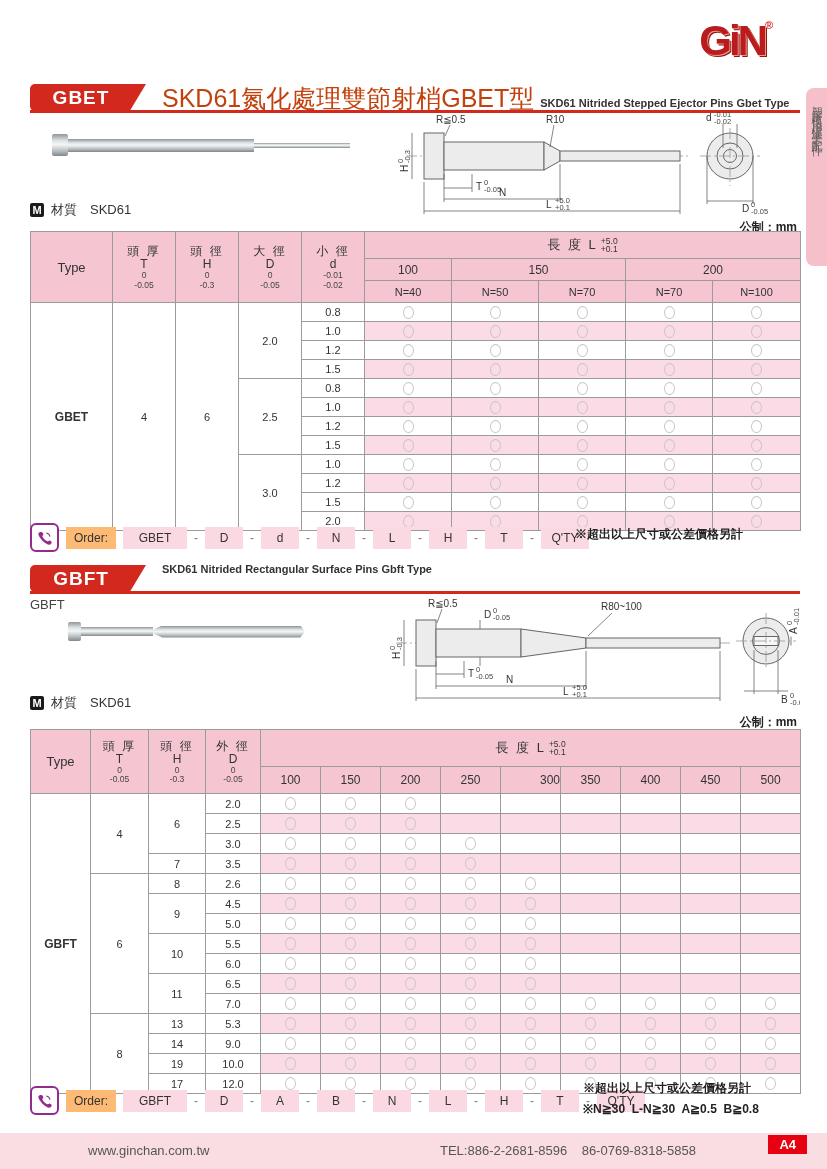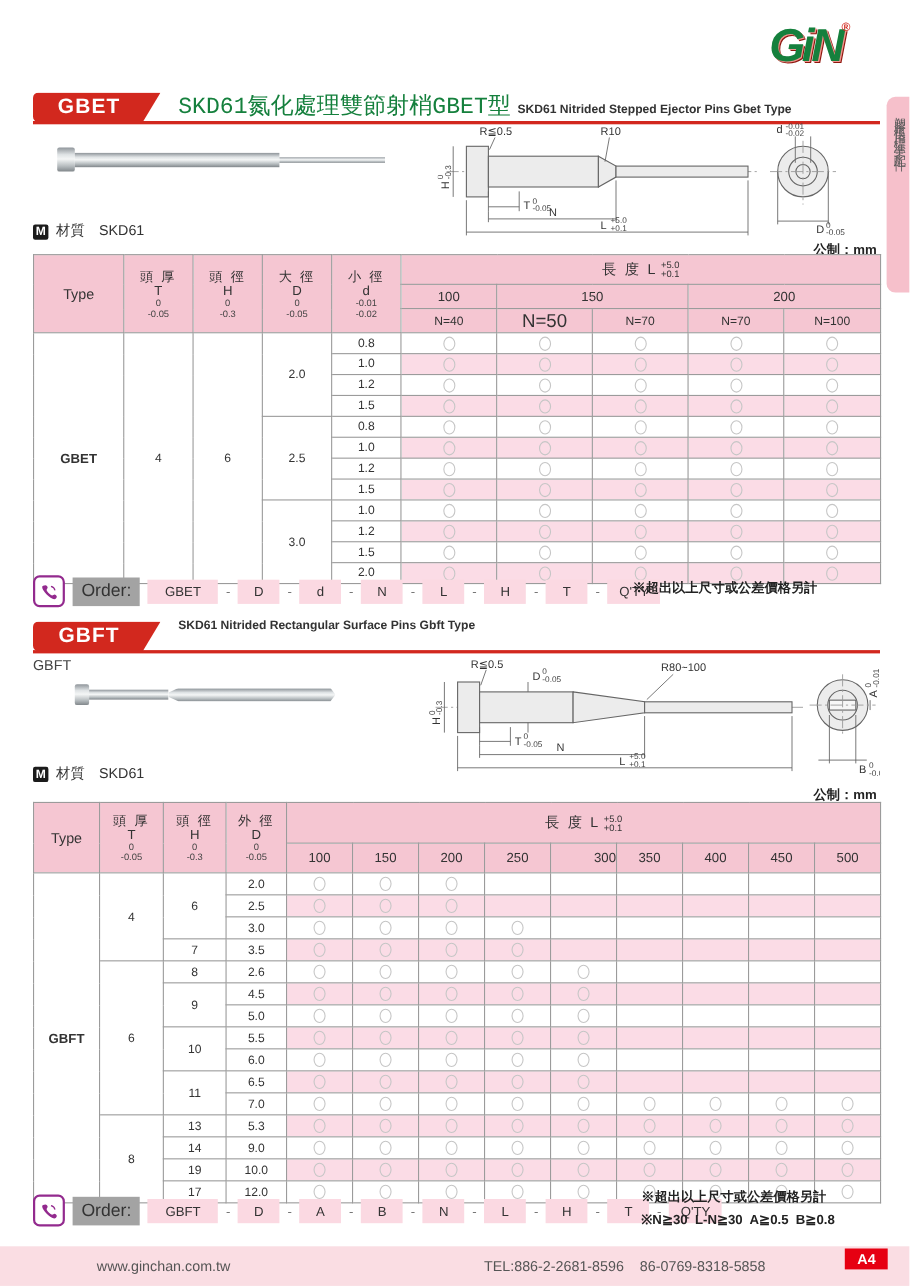--- a/index.html
+++ b/index.html
@@ -1,37 +1,37 @@
 <!DOCTYPE html>
 <html><head>
 <meta charset="utf-8">
 <style>
   html,body{margin:0;padding:0;background:#fff;}
   #page{position:relative;width:827px;height:1169px;background:#fff;overflow:hidden;
         font-family:"Liberation Sans",sans-serif;color:#333;}
 
   
   .logo{position:absolute;top:20px;right:54px;line-height:1;}
-  .logo .logo-text{font-size:42px;font-weight:bold;font-style:italic;color:#15803d;letter-spacing:-3px;
+  .logo .logo-text{font-size:42px;font-weight:bold;color:#b91c1c;letter-spacing:-3px;
         text-shadow:1px 1px 0 #f0958e,2px 2px 0 #8f160e;text-align:center;}
   .logo .logo-reg{font-size:11px;color:#d2281e;vertical-align:top;font-style:normal;font-weight:bold;}
 
   
   .side-tab{position:absolute;right:0;top:88px;width:21px;height:178px;background:#f6c0cb;
         border-radius:8px 0 0 8px;display:flex;align-items:flex-start;justify-content:center;}
   .side-tab span{writing-mode:vertical-rl;font-size:11px;color:#5a5a5a;letter-spacing:5px;margin-top:9px;}
 
   
   .section-banner{position:absolute;left:30px;width:116px;height:27px;background:#d2281e;
         clip-path:polygon(0 0,100% 0,86% 100%,0 100%);border-radius:5px 0 0 5px;
         color:#fff;font-weight:bold;font-size:19px;display:flex;align-items:center;justify-content:center;
         padding-right:14px;box-sizing:border-box;letter-spacing:1px;}
   .banner-underline{position:absolute;left:30px;width:770px;height:3px;background:#d2281e;}
   .sec-title{position:absolute;left:162px;display:flex;align-items:baseline;gap:6px;white-space:nowrap;}
-  .sec-title .zh{font-size:21px;color:#15803d;font-family:Liberation Mono, monospace;}
+  .sec-title .zh{font-size:25px;color:#c2410c;}
   .sec-title .en{font-size:11px;font-weight:bold;color:#333;}
 
   
   .pin{position:absolute;display:flex;align-items:center;}
   .pin-part{background:linear-gradient(180deg,#8f959a 0%,#dfe3e5 30%,#f4f6f6 48%,#b5bbbe 78%,#80868a 100%);}
 
   
   .material-block{position:absolute;font-size:13px;color:#333;line-height:21px;white-space:pre;}
   .mh-icon{display:inline-block;width:14px;height:14px;background:#1b1b1b;color:#fff;font-size:11px;
         font-weight:bold;text-align:center;line-height:14px;border-radius:2px;margin-right:7px;}
@@ -60,21 +60,21 @@
   .sym-h{font-size:12px;line-height:13px;}
   .tol-h{font-size:8.5px;line-height:9.5px;color:#444;}
   .len-head{display:flex;align-items:center;justify-content:center;gap:3px;font-size:13px;letter-spacing:2px;}
   .tolstack{display:inline-flex;flex-direction:column;font-size:8.5px;line-height:8.5px;text-align:left;letter-spacing:0;}
   .circ{display:inline-block;width:9px;height:11px;border:1px solid #c6c6c6;border-radius:50%;background:transparent;vertical-align:middle;}
 
   
   .order-row{position:absolute;left:30px;display:flex;align-items:center;gap:7px;}
   .phone-box{width:25px;height:25px;border:2px solid #932a8e;border-radius:6px;background:#fff;
         display:flex;align-items:center;justify-content:center;}
-  .order-label{background:#a3a3a3;padding:4px 8px;font-size:16px;color:#333;}
+  .order-label{background:#fdba74;padding:4px 8px;font-size:12px;color:#333;}
   .order-part{background:#fbd9e2;padding:4px 0;text-align:center;font-size:12px;color:#333;}
   .order-sep{color:#777;font-size:12px;}
   .order-note{position:absolute;font-size:12px;font-weight:bold;color:#222;white-space:pre;}
 
   
   .footer{position:absolute;left:0;top:1133px;width:827px;height:36px;background:#fadde3;}
   .footer .web{position:absolute;left:88px;top:10px;font-size:13px;color:#555;}
   .footer .tel{position:absolute;left:440px;top:10px;font-size:13px;color:#555;white-space:pre;}
   .page-badge{position:absolute;right:20px;top:2px;background:#e60012;color:#fff;font-weight:bold;
         font-size:13px;padding:2px 11px;}
@@ -221,21 +221,21 @@
             </div>
           </th>
         </tr>
         <tr>
           <th colspan="1" style="font-size: 12px; height: 21px;">100</th>
           <th colspan="2" style="font-size: 12px; height: 21px;">150</th>
           <th colspan="2" style="font-size: 12px; height: 21px;">200</th>
         </tr>
         <tr>
           <th style="font-size: 11px; height: 21px;">N=40</th>
-          <th style="font-size: 17px; height: 21px;">N=50</th>
+          <th style="font-size: 11px; height: 21px;">N=50</th>
           <th style="font-size: 11px; height: 21px;">N=70</th>
           <th style="font-size: 11px; height: 21px;">N=70</th>
           <th style="font-size: 11px; height: 21px;">N=100</th>
         </tr>
       </thead>
       <tbody>
         <tr>
           <td class="typecell" rowspan="12">GBET</td>
           <td rowspan="12">4</td>
           <td rowspan="12">6</td>

